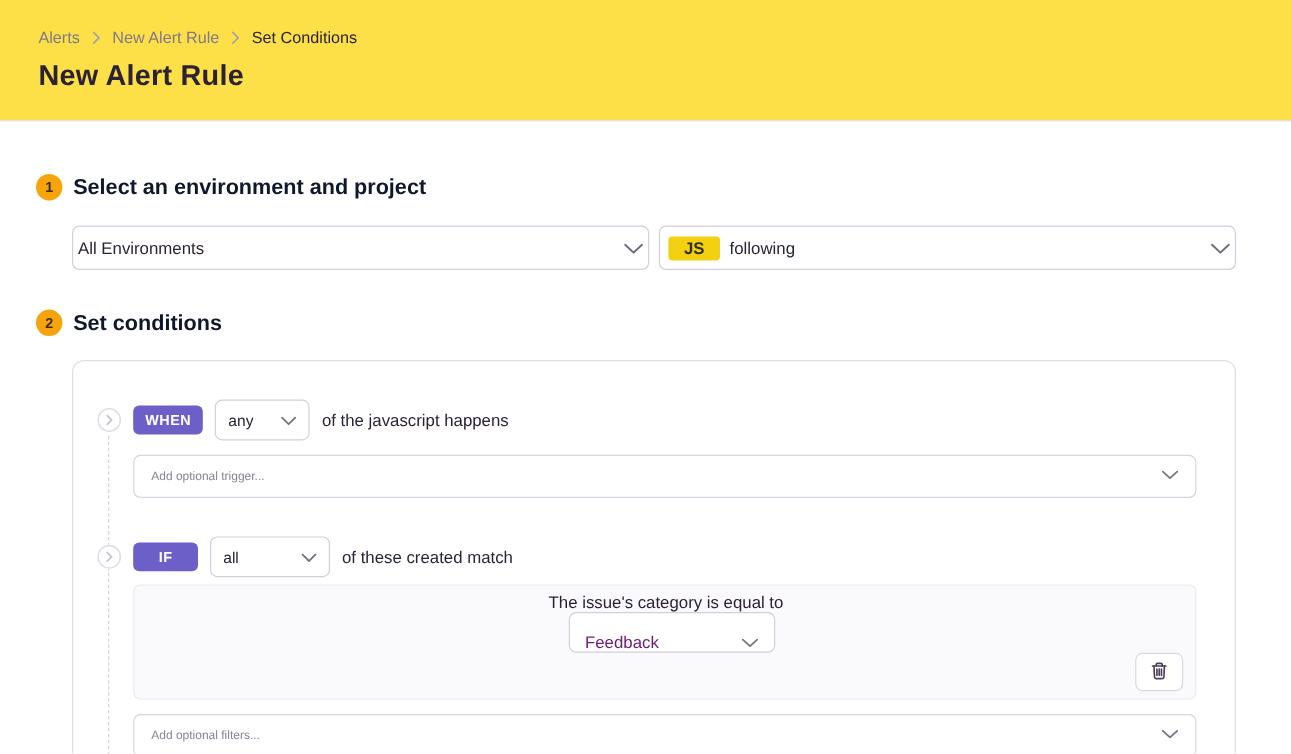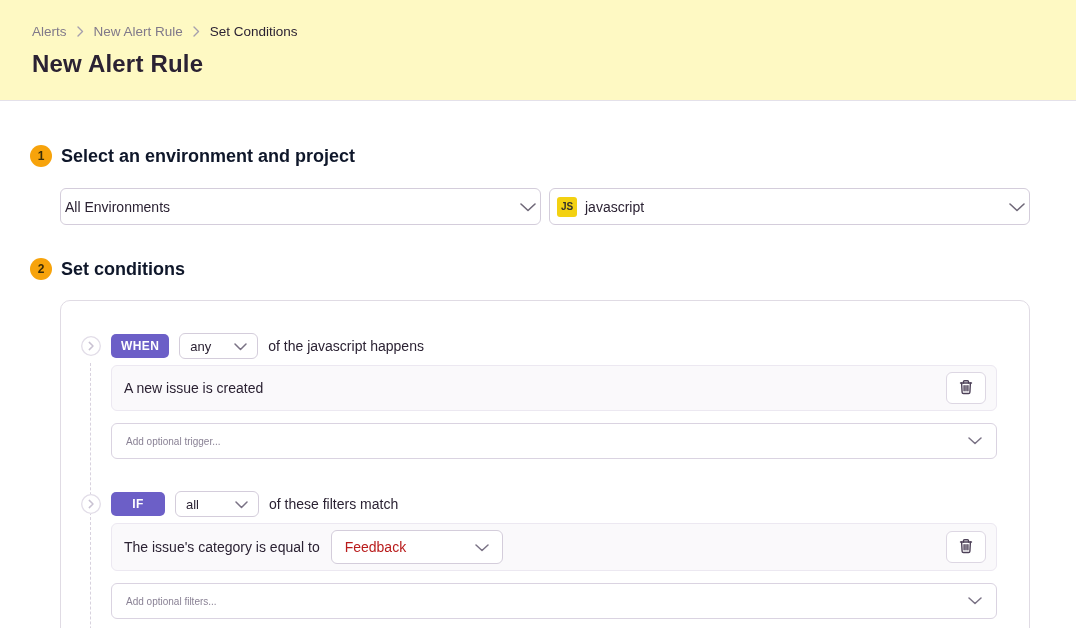--- a/index.html
+++ b/index.html
@@ -5,21 +5,21 @@
   * { box-sizing: border-box; margin: 0; padding: 0; }
   html, body { width: 1076px; height: 628px; overflow: hidden; }
   body {
     background: #ffffff;
     font-family: "Liberation Sans", sans-serif;
     color: #2b2233;
   }
 
   
   .page-header {
-    background: #fef9c3;
+    background: #fde047;
     border-bottom: 1px solid #e4e1ea;
     padding: 24px 32px 20px 32px;
     height: 101px;
   }
   .breadcrumb {
     display: flex;
     align-items: center;
     gap: 10px;
     font-size: 13.5px;
     margin-bottom: 11px;
@@ -68,25 +68,25 @@
     border-radius: 6px;
     display: flex;
     align-items: center;
     padding: 0 4px;
     font-size: 14px;
     color: #2b2233;
     cursor: pointer;
   }
   .select-lg .chevron { margin-left: auto; }
   .js-badge {
-    width: 20px; height: 20px;
+    width: 43px; height: 20px;
     background: #f3d111;
     border-radius: 3px;
     display: flex; align-items: center; justify-content: center;
-    font-size: 10px; font-weight: bold; color: #32302a;
+    font-size: 14px; font-weight: bold; color: #32302a;
     margin: 0 8px 0 3px;
     flex: 0 0 auto;
   }
 
   
   .card {
     position: relative;
     margin: 20px 0 0 30px;
     border: 1px solid #e0dbe4;
     border-radius: 10px;
@@ -132,55 +132,55 @@
   }
   .cond-text { font-size: 14px; color: #2b2233; }
   .select-sm {
     height: 26px;
     background: #fff;
     border: 1px solid #d4cddb;
     border-radius: 6px;
     display: flex;
     align-items: center;
     justify-content: space-between;
-    padding: 4px 10px;
+    padding: 16px 10px;
     font-size: 13px;
     color: #2b2233;
     cursor: pointer;
     flex: 0 0 auto;
   }
   .select-sm.any { width: 79px; }
-  .select-sm.all { width: 84px; }
+  .select-sm.all { width: 100px; }
 
   .rows { margin-left: 30px; position: relative; z-index: 1; }
   .item-row {
     margin-top: 6px;
     min-height: 46px;
     background: #faf9fb;
     border: 1px solid #ece8f1;
     border-radius: 6px;
     display: flex;
     align-items: center;
     padding: 6px 10px;
     font-size: 14px;
     color: #2b2233;
   }
-  .item-row.tall { min-height: 48px; }
+  .item-row.tall { min-height: 48px; flex-direction: column; }
   .select-md {
     height: 34px;
     width: 172px;
     background: #fff;
     border: 1px solid #d4cddb;
     border-radius: 6px;
     display: flex;
-    align-items: center;
+    align-items: flex-end;
     justify-content: space-between;
     padding: 0 13px;
     font-size: 14px;
-    color: #b91c1c;
+    color: #701a75;
     margin-left: 11px;
     cursor: pointer;
   }
   .trash-btn {
     margin-left: auto;
     width: 40px; height: 32px;
     background: #fff;
     border: 1px solid #ddd7e3;
     border-radius: 6px;
     display: flex; align-items: center; justify-content: center;
@@ -236,21 +236,21 @@
     <div class="select-lg">
       <span>All Environments</span>
       <span class="chevron">
         <svg width="16" height="9" viewBox="0 0 16 9" fill="none">
             <path d="M1 1l7 6.5L15 1" stroke="#6f6878" stroke-width="1.6" stroke-linecap="round" stroke-linejoin="round"></path>
           </svg>
       </span>
     </div>
     <div class="select-lg">
       <span class="js-badge">JS</span>
-      <span>javascript</span>
+      <span>following</span>
       <span class="chevron">
         <svg width="16" height="9" viewBox="0 0 16 9" fill="none">
             <path d="M1 1l7 6.5L15 1" stroke="#6f6878" stroke-width="1.6" stroke-linecap="round" stroke-linejoin="round"></path>
           </svg>
       </span>
     </div>
   </div>
 
   <div class="step-header second">
     <span class="step-number">2</span>
@@ -274,33 +274,20 @@
           <span>
             <svg width="13" height="8" viewBox="0 0 13 8" fill="none">
                 <path d="M1 1l5.5 5.5L12 1" stroke="#7a7285" stroke-width="1.5" stroke-linecap="round" stroke-linejoin="round"></path>
               </svg>
           </span>
         </span>
         <span class="cond-text">of the javascript happens</span>
       </div>
 
       <div class="rows">
-        <div class="item-row">
-          <span class="row-label">A new issue is created</span>
-          <span class="trash-btn">
-            <span>
-              <svg width="16" height="16" viewBox="0 0 16 16" fill="none" stroke="#4d4158" stroke-width="1.4" stroke-linecap="round" stroke-linejoin="round">
-                  <path d="M2.5 4h11"></path>
-                  <path d="M5.5 4V2.8c0-.55.45-1 1-1h3c.55 0 1 .45 1 1V4"></path>
-                  <path d="M3.6 4l.5 9.2c.04.72.63 1.3 1.35 1.3h5.1c.72 0 1.31-.58 1.35-1.3l.5-9.2"></path>
-                  <path d="M6.1 6.6v5.2M8 6.6v5.2M9.9 6.6v5.2"></path>
-                </svg>
-            </span>
-          </span>
-        </div>
         <div class="add-row">
           <span>Add optional trigger...</span>
           <span>
             <svg width="14" height="8" viewBox="0 0 14 8" fill="none">
                 <path d="M1 1l6 5.5L13 1" stroke="#7a7285" stroke-width="1.5" stroke-linecap="round" stroke-linejoin="round"></path>
               </svg>
           </span>
         </div>
       </div>
     </div>
@@ -315,21 +302,21 @@
         </span>
         <span class="badge">IF</span>
         <span class="select-sm all">
           <span>all</span>
           <span>
             <svg width="13" height="8" viewBox="0 0 13 8" fill="none">
                 <path d="M1 1l5.5 5.5L12 1" stroke="#7a7285" stroke-width="1.5" stroke-linecap="round" stroke-linejoin="round"></path>
               </svg>
           </span>
         </span>
-        <span class="cond-text">of these filters match</span>
+        <span class="cond-text">of these created match</span>
       </div>
 
       <div class="rows">
         <div class="item-row tall">
           <span class="row-label">The issue's category is equal to</span>
           <span class="select-md">
             <span>Feedback</span>
             <span>
               <svg width="14" height="8" viewBox="0 0 14 8" fill="none">
                   <path d="M1 1l6 5.5L13 1" stroke="#7a7285" stroke-width="1.5" stroke-linecap="round" stroke-linejoin="round"></path>

